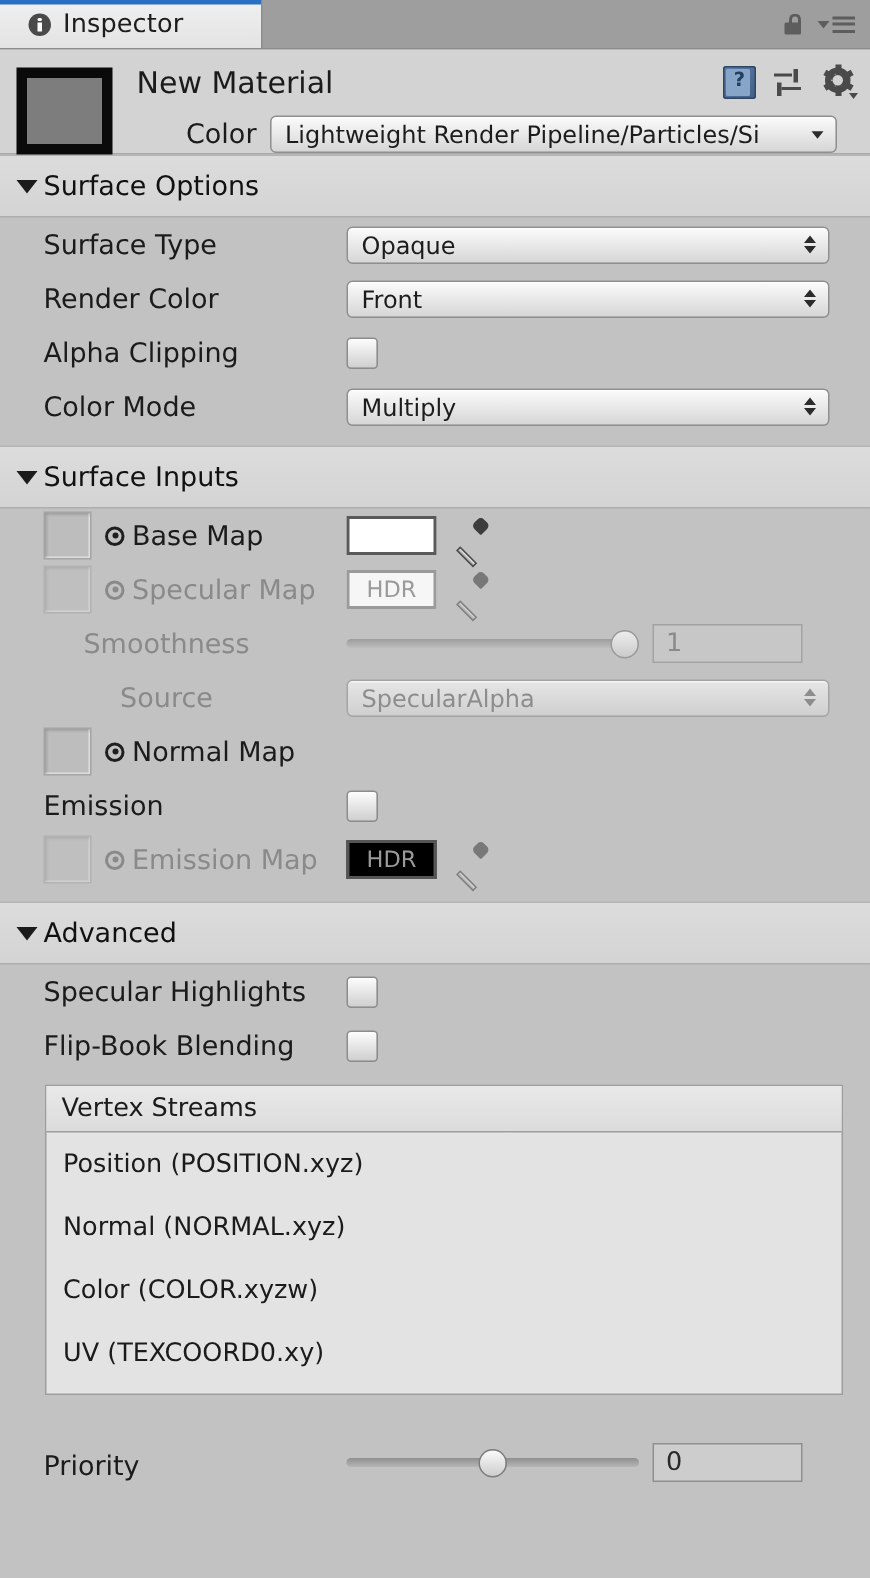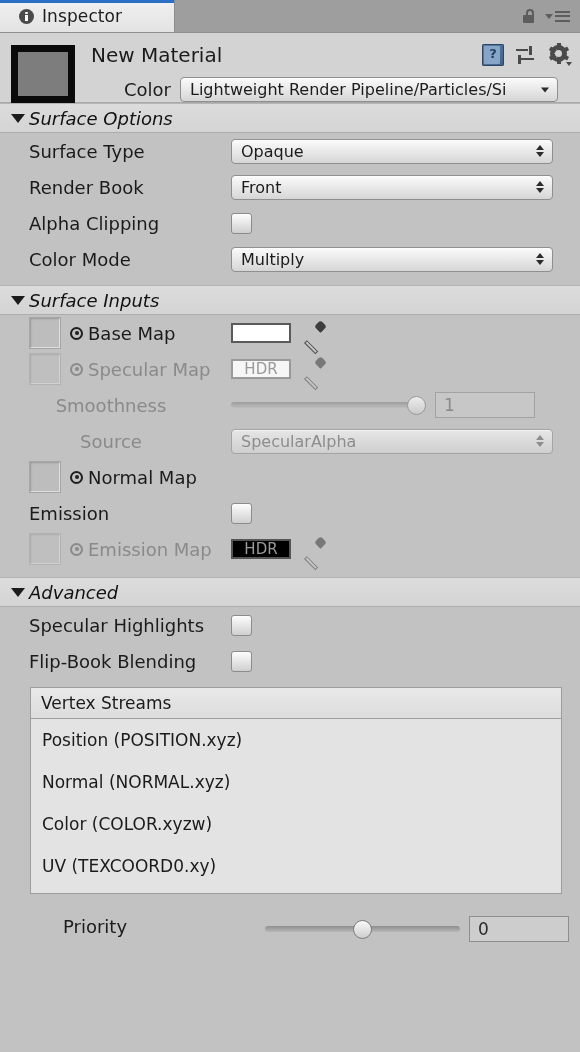--- a/index.html
+++ b/index.html
@@ -55,23 +55,23 @@
   .gear-icon{width:22px;height:22px;position:relative;}
   .gear-icon .g{position:absolute;left:1px;top:1px;width:17px;height:17px;border-radius:50%;border:4px solid #4a4a4a;box-sizing:border-box;}
   .gear-icon .t{position:absolute;background:#4a4a4a;width:4px;height:21px;left:7.5px;top:-1px;}
   .gear-icon .t2{transform:rotate(60deg);}
   .gear-icon .t3{transform:rotate(120deg);}
   .gear-icon .hole{position:absolute;left:6px;top:6px;width:7px;height:7px;border-radius:50%;background:#d3d3d3;z-index:3;}
   .gear-icon .cr{position:absolute;right:-1px;bottom:0px;width:0;height:0;border-left:3.5px solid transparent;border-right:3.5px solid transparent;border-top:4px solid #4a4a4a;}
 
   
   .section{
-    height:30px;background:linear-gradient(#dcdcdc,#d4d4d4);
+    height:42px;background:linear-gradient(#dcdcdc,#d4d4d4);
     border-top:1px solid #b4b4b4;border-bottom:1px solid #adadad;
-    display:flex;align-items:center;padding-left:11px;box-sizing:border-box;font-style:italic;
+    display:flex;align-items:center;padding-left:11px;box-sizing:border-box;
   }
   .tri{width:0;height:0;border-left:7px solid transparent;border-right:7px solid transparent;border-top:9px solid #1b1b1b;margin-right:4px;}
   .section-title{font-size:18px;color:#111;}
 
   
   .row{height:36px;display:flex;align-items:center;}
   .lbl{font-size:18px;color:#1b1b1b;}
   .lbl.dim{color:#8a8a8a;}
   .label-col{width:231px;box-sizing:border-box;padding-left:29px;display:flex;align-items:center;}
   .label-col.right{justify-content:center;padding-right:9px;padding-left:0;}
@@ -101,21 +101,21 @@
 
   
   .texslot{width:32px;height:32px;background:#bdbdbd;border:1px solid #a5a5a5;box-sizing:border-box;box-shadow:inset 1px 1px 2px rgba(0,0,0,.18),inset -1px -1px 0 rgba(255,255,255,.55);}
   .texslot.dim{opacity:.55;}
   .target{width:13px;height:13px;border-radius:50%;border:2px solid #1f1f1f;box-sizing:border-box;position:relative;margin:0 5px 0 9px;flex:none;}
   .target:before{content:"";position:absolute;left:2.5px;top:2.5px;width:4px;height:4px;border-radius:50%;background:#1f1f1f;}
   .target.dim{border-color:#8a8a8a;}
   .target.dim:before{background:#8a8a8a;}
 
   
-  .swatchbox{width:60px;height:20px;border:2px solid #5a5a5a;box-sizing:border-box;background:#ffffff;display:flex;align-items:center;justify-content:center;}
+  .swatchbox{width:60px;height:26px;border:2px solid #5a5a5a;box-sizing:border-box;background:#ffffff;display:flex;align-items:center;justify-content:center;}
   .swatchbox.hdrlight{background:#f6f6f6;border-color:#9a9a9a;}
   .swatchbox.hdrdark{background:#000;border-color:#555;}
   .swatchbox .hdr{font-size:15px;color:#9a9a9a;}
   .swatchbox.hdrdark .hdr{color:#9a9a9a;}
 
   
   .eyedrop{width:26px;height:26px;position:relative;margin-left:10px;flex:none;}
   .eyedrop .bulb{position:absolute;right:2px;top:2px;width:9px;height:9px;background:#3d3d3d;border-radius:3px 3px 1px 3px;transform:rotate(45deg);}
   .eyedrop .stem{position:absolute;left:3px;bottom:3px;width:16px;height:4px;background:linear-gradient(#f2f2f2,#9a9a9a);transform:rotate(45deg);transform-origin:left bottom;border:1px solid #4a4a4a;box-sizing:border-box;}
   .eyedrop.dim{opacity:.55;}
@@ -128,21 +128,21 @@
   .slider.dim .knob{background:linear-gradient(#ededed,#cacaca);border-color:#9a9a9a;}
   .numfield{width:100px;height:26px;box-sizing:border-box;background:#cdcdcd;border:1px solid #8e8e8e;display:flex;align-items:center;padding-left:8px;font-size:17px;color:#2a2a2a;margin-left:9px;}
   .numfield.dim{color:#8a8a8a;background:#c7c7c7;border-color:#a2a2a2;}
 
   
   .vs-wrap{margin:8px 18px 0 30px;border:1px solid #9d9d9d;background:#e3e3e3;}
   .vs-head{height:30px;background:linear-gradient(#e9e9e9,#dcdcdc);border-bottom:1px solid #9d9d9d;display:flex;align-items:center;padding-left:10px;font-size:17px;color:#1b1b1b;}
   .vs-item{height:42px;display:flex;align-items:center;padding-left:11px;font-size:17px;color:#1b1b1b;}
   .vs-body{padding-bottom:6px;}
 
-  .prio-row{height:36px;display:flex;align-items:flex-start;margin-top:22px;margin-left:34px;}
+  .prio-row{height:36px;display:flex;align-items:flex-end;margin-top:22px;}
 </style>
 </head>
 <body>
 
 <div class="app">
 
   <div class="tabbar">
     <div class="tab">
       <span class="info-icon"></span>
       <span class="tab-label">Inspector</span>
@@ -211,21 +211,21 @@
       <span class="txt">Opaque</span>
       <span class="arrows">
           <span class="up"></span>
           <span class="dn"></span>
         </span>
     </div>
   </div>
 
   <div class="row">
     <div class="label-col">
-      <span class="lbl">Render Book</span>
+      <span class="lbl">Render Color</span>
     </div>
     <div class="dd wide">
       <span class="txt">Front</span>
       <span class="arrows">
           <span class="up"></span>
           <span class="dn"></span>
         </span>
     </div>
   </div>
 

